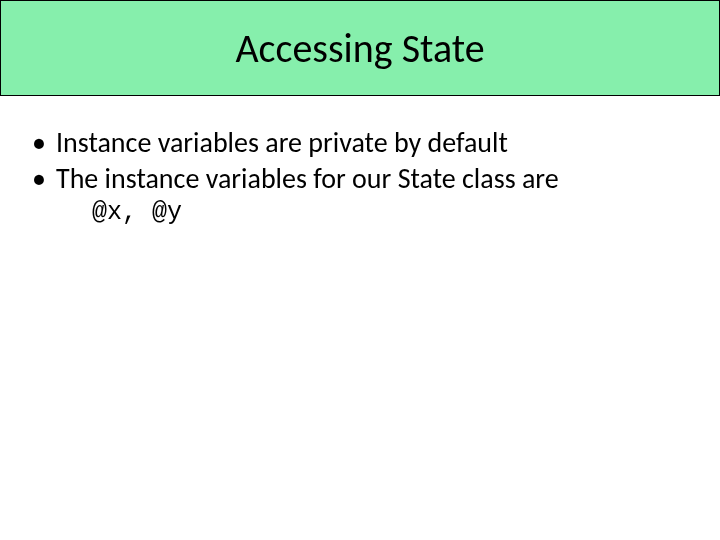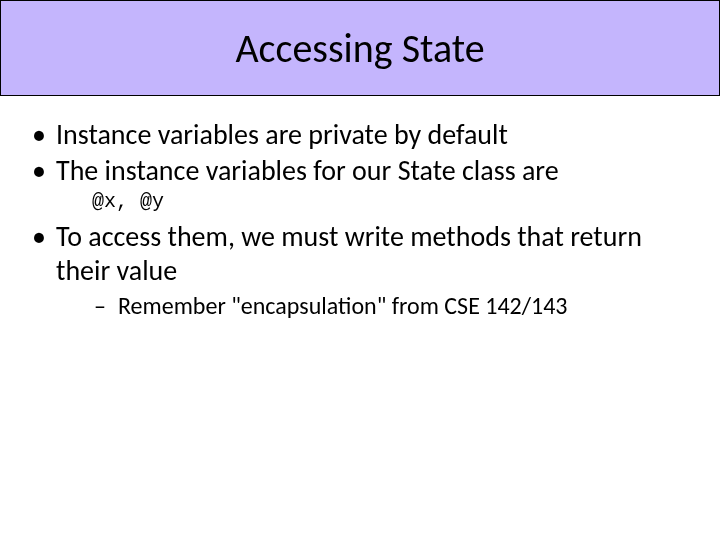--- a/index.html
+++ b/index.html
@@ -1,53 +1,54 @@
 <!DOCTYPE html>
 <html><head>
 <meta charset="utf-8">
 <style>
   * { margin: 0; padding: 0; box-sizing: border-box; }
   html, body { width: 720px; height: 540px; font-family: Calibri, "Segoe UI", Arial, sans-serif; background: #fff; color: #000; }
   .slide { width: 720px; height: 540px; position: relative; }
   .title-bar {
-    background: #c4b5fd;
+    background: #86efac;
     height: 96px;
     border: 1px solid #000;
     display: flex;
     align-items: center;
     justify-content: center;
   }
   .title-text {
     color: #000;
     font-size: 40px;
     font-weight: 400;
   }
   .content {
     padding: 22px 24px 0 24px;
+    margin-top: 8px;
   }
   ul.level1 {
     list-style: none;
   }
   ul.level1 > li {
     position: relative;
     padding-left: 32px;
     font-size: 28px;
     line-height: 1.22;
     margin-bottom: 2px;
   }
   ul.level1 > li::before {
     content: "•";
     position: absolute;
     left: 8px;
     top: 0;
     font-size: 28px;
   }
   .code-sub {
     font-family: Consolas, "Courier New", monospace;
-    font-size: 20px;
+    font-size: 25px;
     margin-left: 68px;
     margin-top: 2px;
     margin-bottom: 6px;
     line-height: 1.2;
   }
   ul.level2 {
     list-style: none;
     margin-left: 38px;
     margin-top: 2px;
   }
@@ -71,22 +72,14 @@
 <div class="slide">
   <div class="title-bar">
     <div class="title-text">Accessing State</div>
   </div>
   <div class="content">
     <ul class="level1">
       <li>Instance variables are private by default</li>
       <li>The instance variables for our State class are</li>
     </ul>
     <div class="code-sub">@x, @y</div>
-    <ul class="level1">
-      <li>
-        <span>To access them, we must write methods that return their value</span>
-        <ul class="level2">
-          <li>Remember "encapsulation" from CSE 142/143</li>
-        </ul>
-      </li>
-    </ul>
   </div>
 </div>
 
 </body></html>

